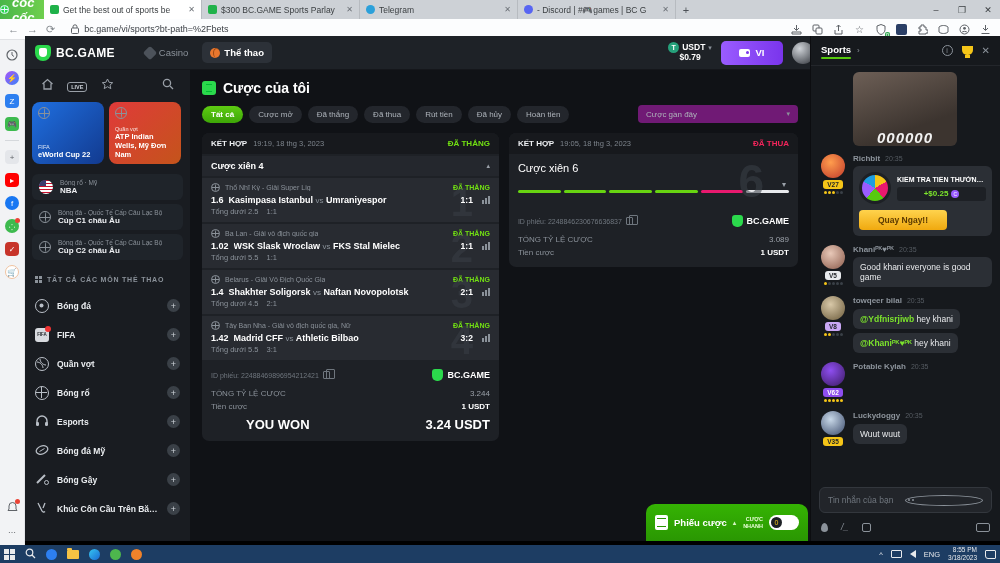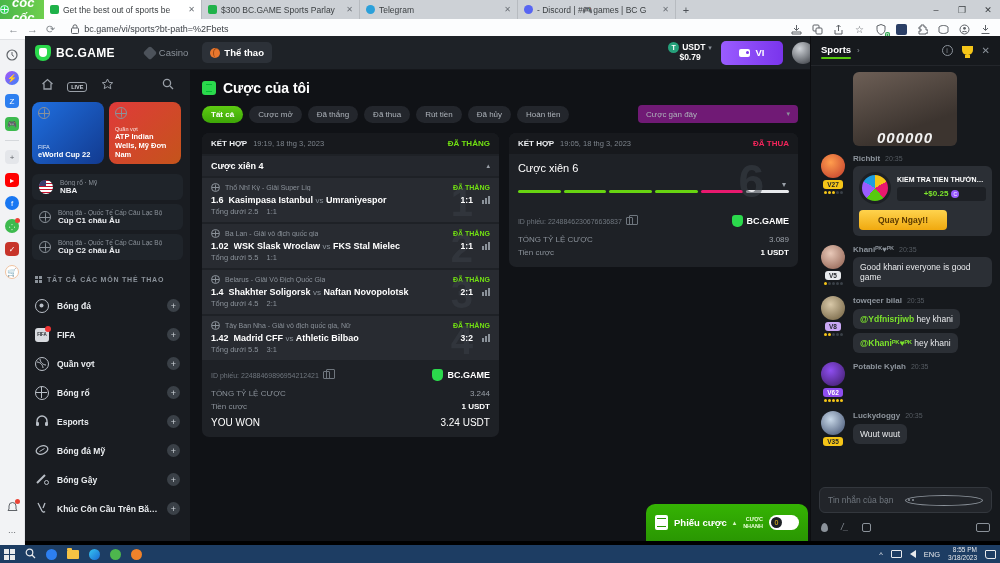--- a/index.html
+++ b/index.html
@@ -148,21 +148,21 @@
   .copyic { width:7px; height:8px; border:1px solid #6f767e; border-radius:1px; position:relative; }
   .copyic::after { content:""; position:absolute; left:2px; top:-3px; width:7px; height:8px; border:1px solid #6f767e; border-radius:1px; }
   .brandmini { margin-left:auto; display:flex; align-items:center; gap:4px; }
   .brandmini .sh { width:11px; height:12px; background:#2bd94c; border-radius:3px 3px 5px 5px; }
   .brandmini span { color:#fff; font-weight:bold; font-size:9px; }
   .totrow { display:flex; justify-content:space-between; padding:2px 9px; font-size:8px; }
   .totrow .k { color:#8b929a; }
   .totrow .v { color:#9aa0a8; }
   .totrow .vw { color:#fff; font-weight:bold; }
   .totrow.big { padding:4px 9px 9px; }
-  .totrow.big .k, .totrow.big .v { color:#fff; font-weight:normal; font-size:10px; }
+  .totrow.big .k, .totrow.big .v { color:#fff; font-weight:bold; font-size:13px;margin-left:35px; }
   .parlay6 { position:relative; background:#1e2126; padding:8px 9px 10px; }
   .parlay6 .nm { color:#fff; font-size:11px; }
   .wm6 { position:absolute; right:34px; top:0px; font-size:46px; font-weight:bold; color:#3b4048; opacity:.55; }
   .car6 { position:absolute; right:12px; top:26px; color:#9aa0a8; font-size:8px; }
   .segs { display:flex; gap:3px; margin-top:16px; }
   .segs i { height:3px; flex:1; border-radius:2px; }
   .seg-g { background:#67d411; }
   .seg-p { background:#e8196e; }
   .seg-w { background:#e8eaed; }
   #betslip { position:absolute; right:2px; bottom:0; width:162px; height:37px; background:linear-gradient(180deg,#35b303,#2a9702); border-radius:9px 9px 0 0; display:flex; align-items:center; padding:0 9px; gap:6px; }

